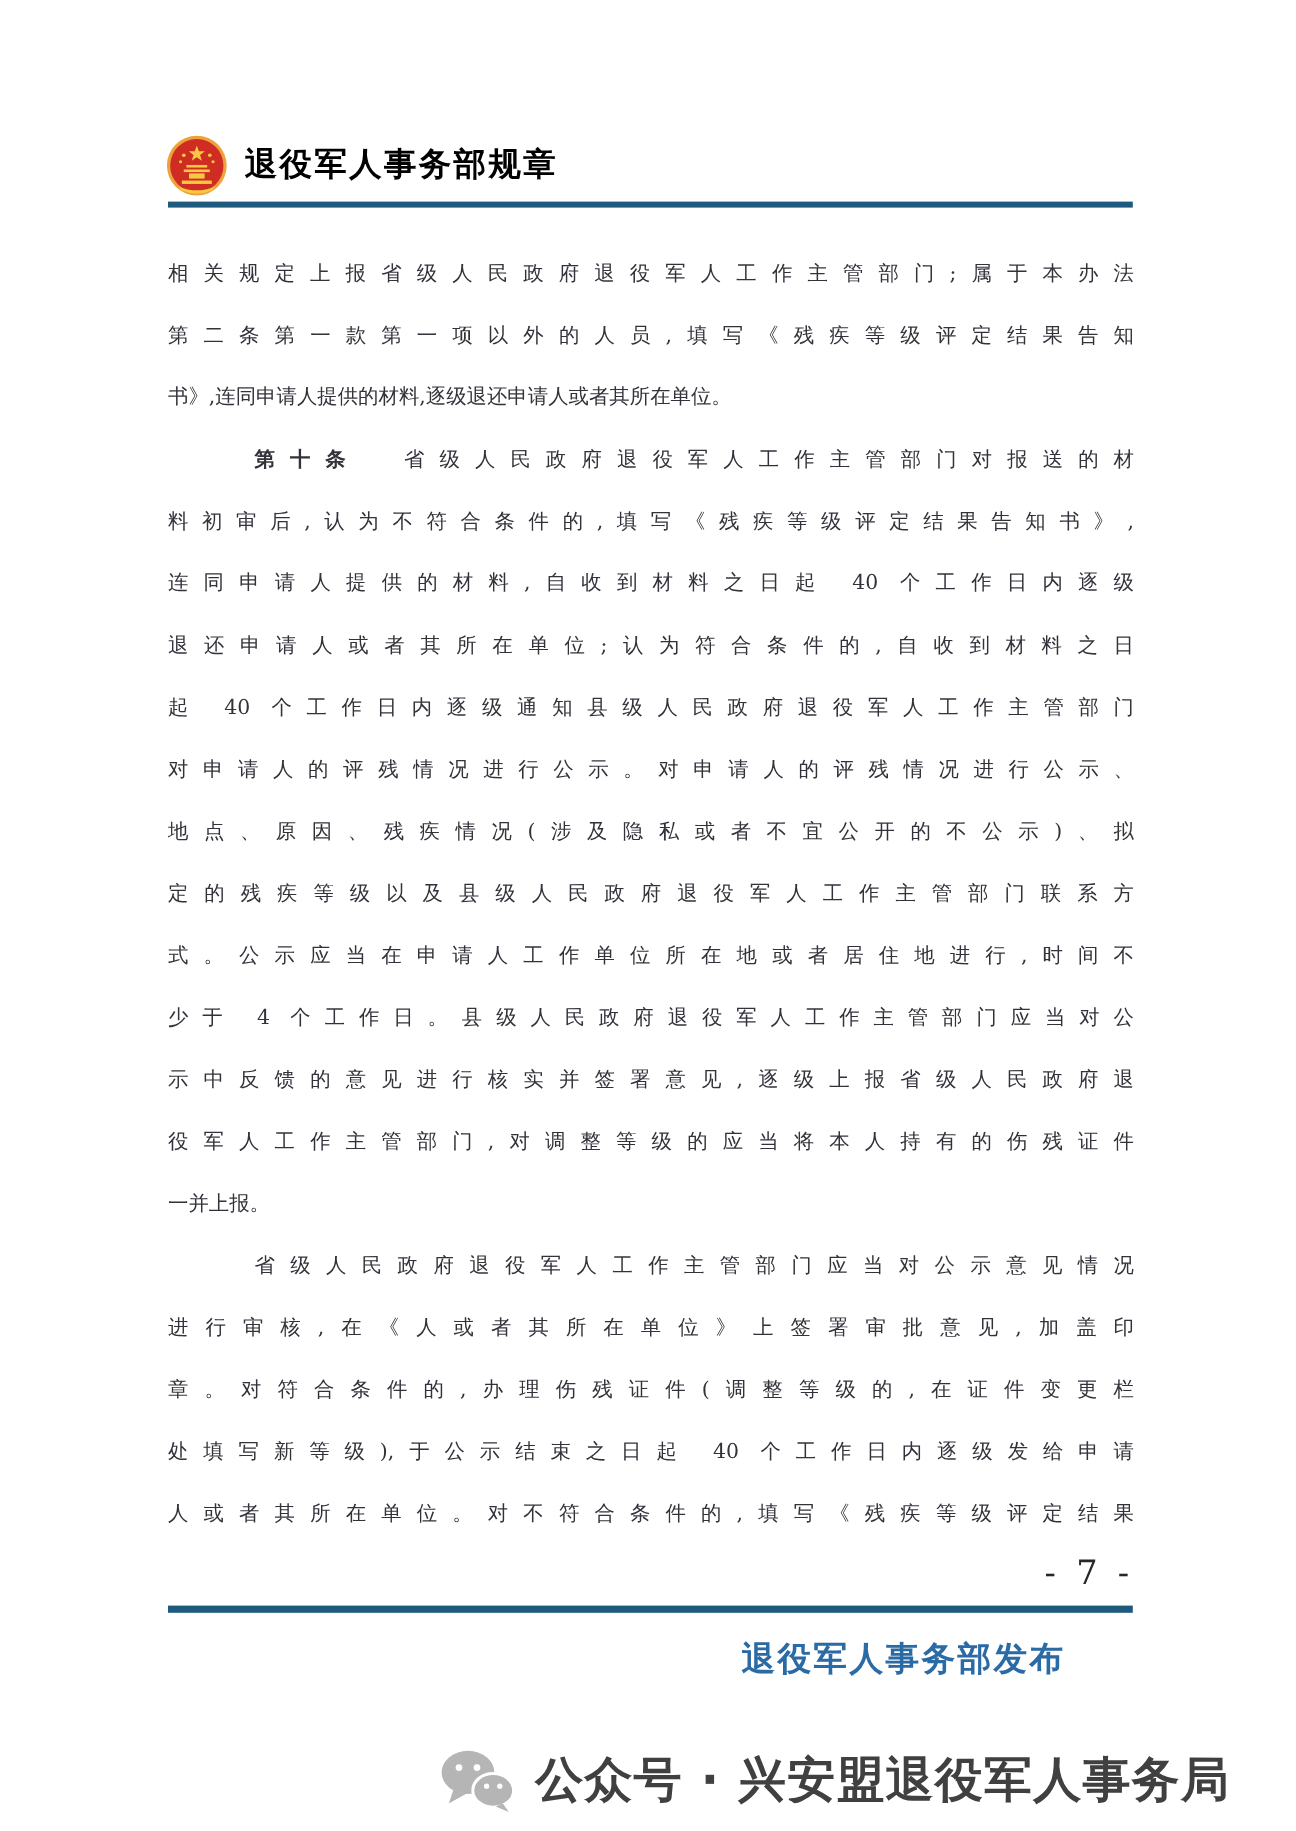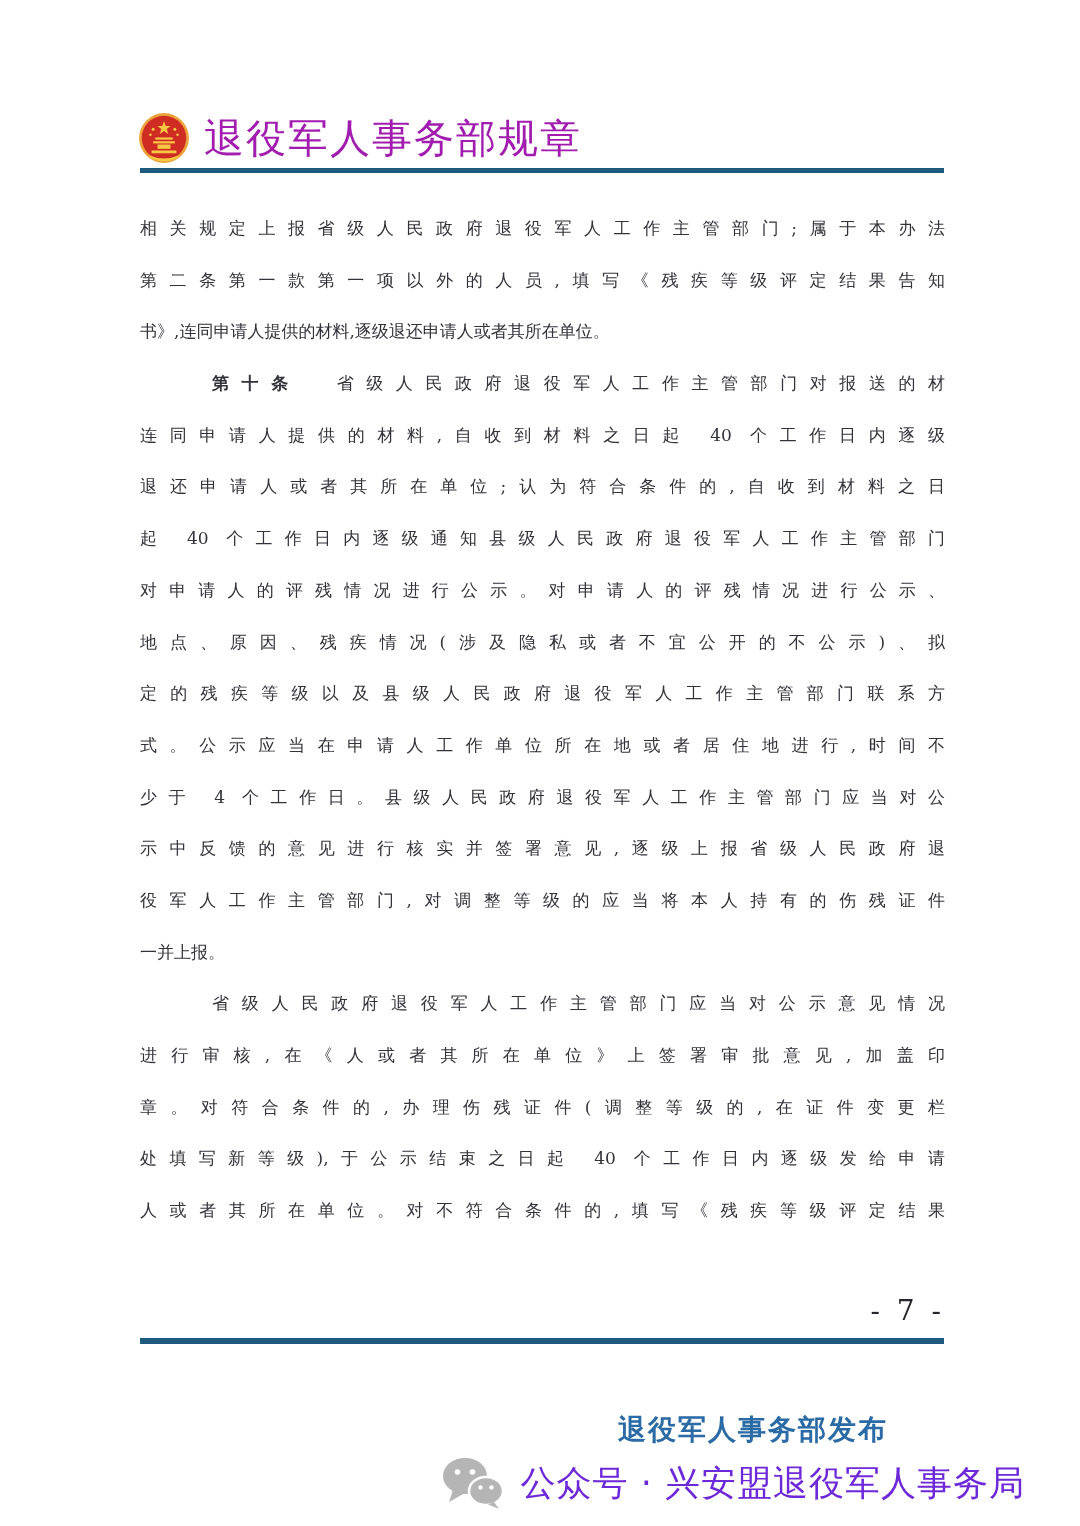--- a/index.html
+++ b/index.html
@@ -10,21 +10,21 @@
     overflow:hidden;
     font-family:"DejaVu Serif","Liberation Serif",serif;
   }
   
   .header{
     position:absolute;left:138px;top:112px;
     display:flex;align-items:center;gap:14px;
   }
   .emblem{width:52px;height:52px;display:block;}
   .header-title{
-    font-size:40px;font-weight:normal;color:#a21caf;
+    font-size:27px;font-weight:bold;color:#000000;
     letter-spacing:2px;line-height:52px;white-space:nowrap;
   }
   .rule{
     position:absolute;left:140px;width:804px;background:#1e5a7d;
   }
   .rule-top{top:168px;height:5px;}
   .rule-bottom{top:1338px;height:6px;}
   
   .body-text{
     position:absolute;left:140px;top:203px;width:805px;
@@ -41,30 +41,29 @@
   .bline b{font-weight:bold;margin-right:36px;}
   
   .page-number{
     position:absolute;right:135px;top:1294px;
     font-size:28px;color:#26262c;letter-spacing:4px;
   }
   .publisher{
     position:absolute;right:192px;top:1364px;
     font-size:28px;font-weight:600;color:#2a6aa5;
     letter-spacing:2px;
-    margin-top:47px;
   }
   
   .watermark{
     position:absolute;right:55px;top:1456px;
     display:flex;align-items:center;gap:16px;
     font-family:"DejaVu Sans","Liberation Sans",sans-serif;
   }
   .wm-icon{width:64px;height:54px;display:block;}
-  .wm-text{font-size:35px;color:#6d28d9;letter-spacing:1px;white-space:nowrap;}
+  .wm-text{font-size:40px;color:#404040;letter-spacing:1px;white-space:nowrap;font-weight:bold;}
 </style>
 </head>
 <body>
 
 <div class="page">
 
   <div class="header">
     <svg class="emblem" viewBox="0 0 48 48">
       <circle cx="24" cy="24" r="23" fill="#eda33c"></circle>
       <circle cx="24" cy="24" r="20.5" fill="#cf2d24"></circle>
@@ -81,20 +80,21 @@
     </svg>
     <div class="header-title">退役军人事务部规章</div>
   </div>
   <div class="rule rule-top"></div>
 
   <div class="body-text">
     <div class="bline">相关规定上报省级人民政府退役军人工作主管部门;属于本办法</div>
     <div class="bline">第二条第一款第一项以外的人员,填写《残疾等级评定结果告知</div>
     <div class="bline endp">书》,连同申请人提供的材料,逐级退还申请人或者其所在单位。</div>
     <div class="bline ind"><b>第十条</b><span>省级人民政府退役军人工作主管部门对报送的材</span></div>
+    <div class="bline">料初审后,认为不符合条件的,填写《残疾等级评定结果告知书》,</div>
     <div class="bline">连同申请人提供的材料,自收到材料之日起 40 个工作日内逐级</div>
     <div class="bline">退还申请人或者其所在单位;认为符合条件的,自收到材料之日</div>
     <div class="bline">起 40 个工作日内逐级通知县级人民政府退役军人工作主管部门</div>
     <div class="bline">对申请人的评残情况进行公示。对申请人的评残情况进行公示、</div>
     <div class="bline">地点、原因、残疾情况(涉及隐私或者不宜公开的不公示)、拟</div>
     <div class="bline">定的残疾等级以及县级人民政府退役军人工作主管部门联系方</div>
     <div class="bline">式。公示应当在申请人工作单位所在地或者居住地进行,时间不</div>
     <div class="bline">少于 4 个工作日。县级人民政府退役军人工作主管部门应当对公</div>
     <div class="bline">示中反馈的意见进行核实并签署意见,逐级上报省级人民政府退</div>
     <div class="bline">役军人工作主管部门,对调整等级的应当将本人持有的伤残证件</div>

